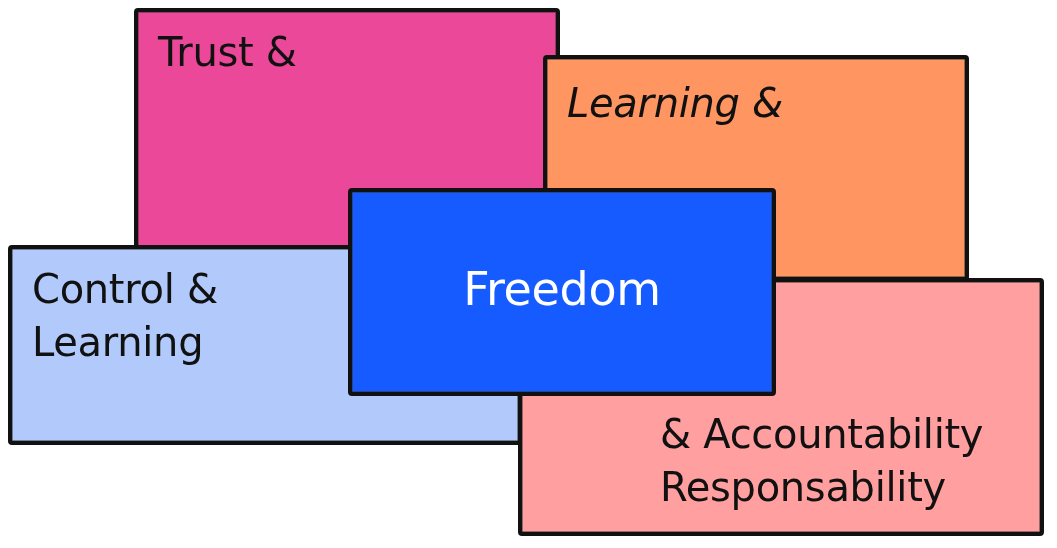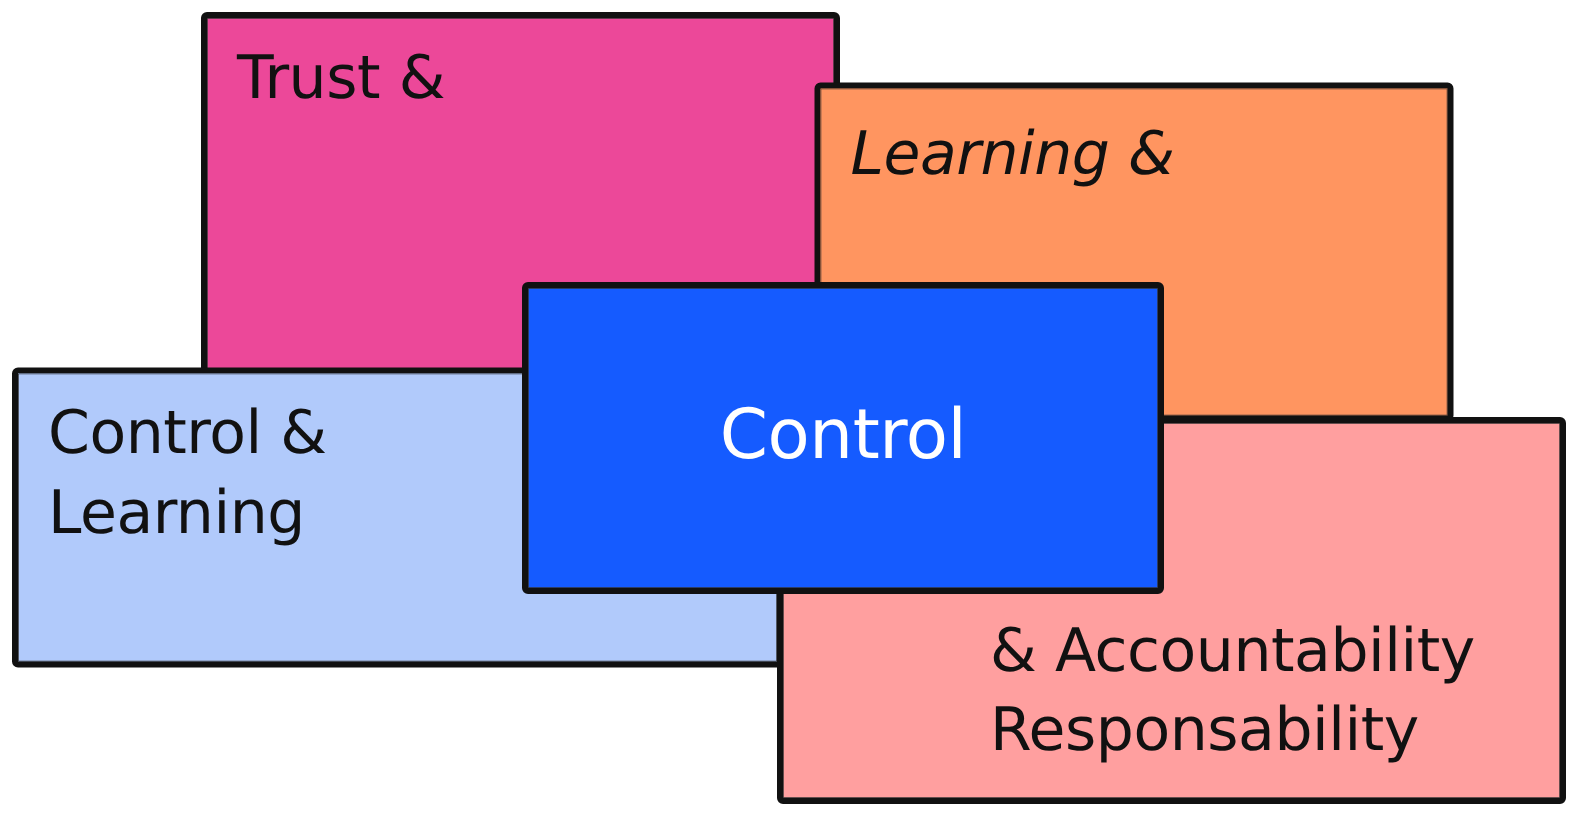--- a/index.html
+++ b/index.html
@@ -75,14 +75,14 @@
 </div>
 
 <div class="box" id="box-responsibility" style="background: rgb(255, 159, 159); border-color: rgb(17, 17, 17);">
   <div class="label">
     <div>&amp; Accountability</div>
     <div>Responsability</div>
   </div>
 </div>
 
 <div class="box" id="box-autonomy" style="background: rgb(21, 91, 255); border-color: rgb(17, 17, 17);">
-  <div class="center-label" style="color: rgb(255, 255, 255);">Control</div>
+  <div class="center-label" style="color: rgb(255, 255, 255);">Freedom</div>
 </div>
 
 </body></html>

